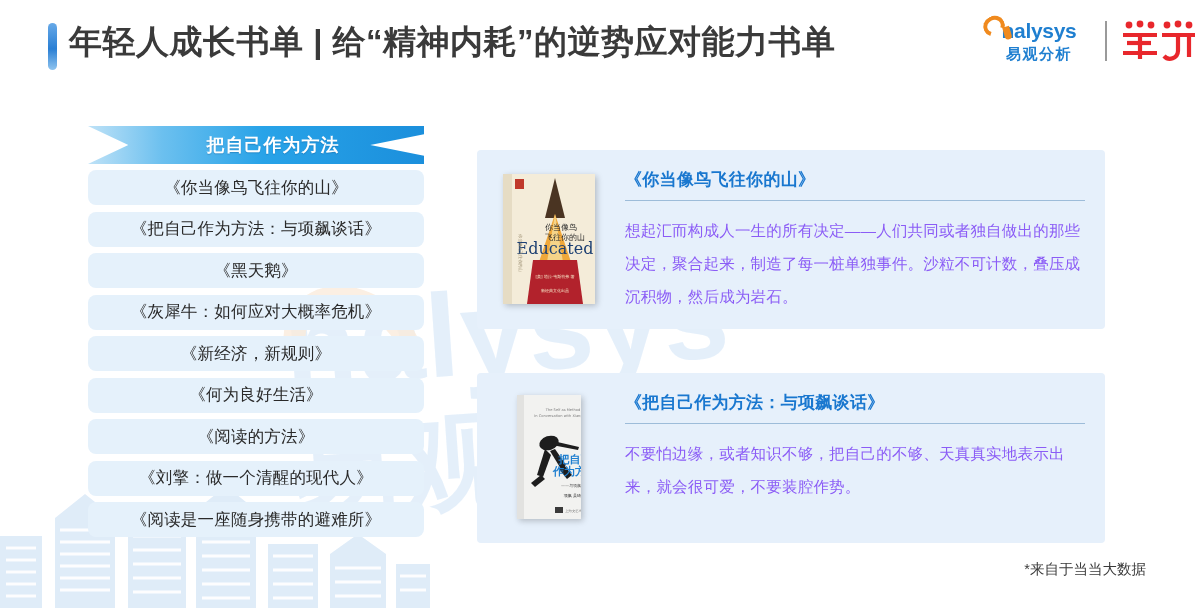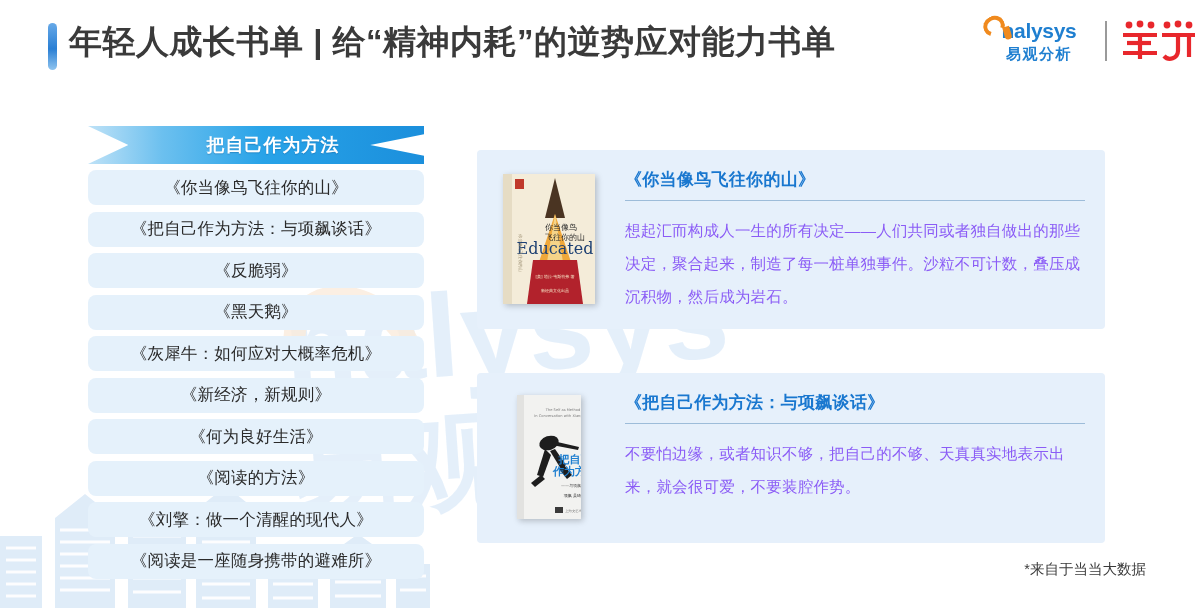--- a/index.html
+++ b/index.html
@@ -246,21 +246,20 @@
   </div>
 </div>
 
 <div class="list-panel">
   <div class="list-banner">
     <span class="list-banner-text">把自己作为方法</span>
   </div>
 
   <div class="list-item">《你当像鸟飞往你的山》</div>
   <div class="list-item">《把自己作为方法：与项飙谈话》</div>
-  <div class="list-item">《反脆弱》</div>
   <div class="list-item">《黑天鹅》</div>
   <div class="list-item">《灰犀牛：如何应对大概率危机》</div>
   <div class="list-item">《新经济，新规则》</div>
   <div class="list-item">《何为良好生活》</div>
   <div class="list-item">《阅读的方法》</div>
   <div class="list-item">《刘擎：做一个清醒的现代人》</div>
   <div class="list-item">《阅读是一座随身携带的避难所》</div>
 </div>
 
 <div class="cards">

